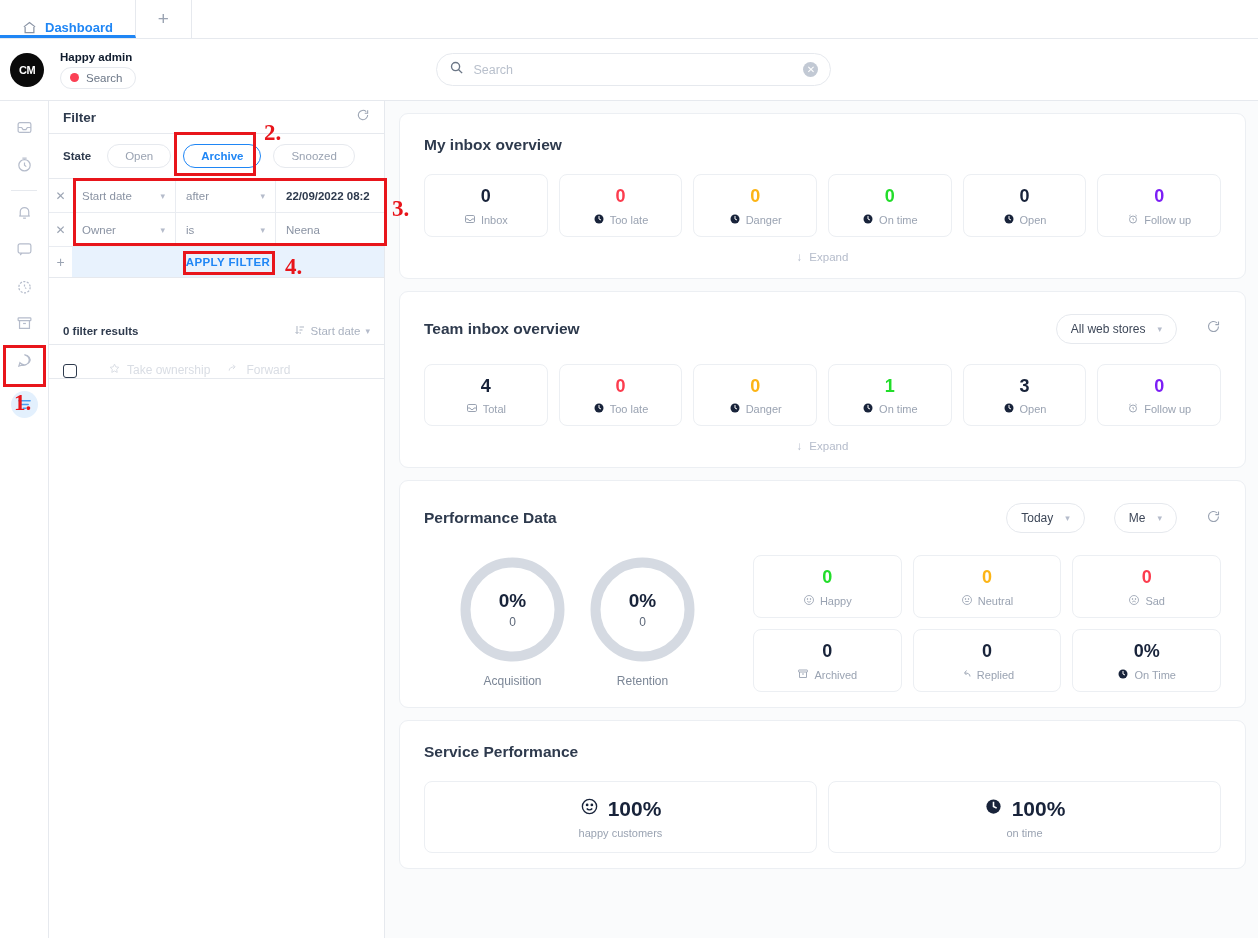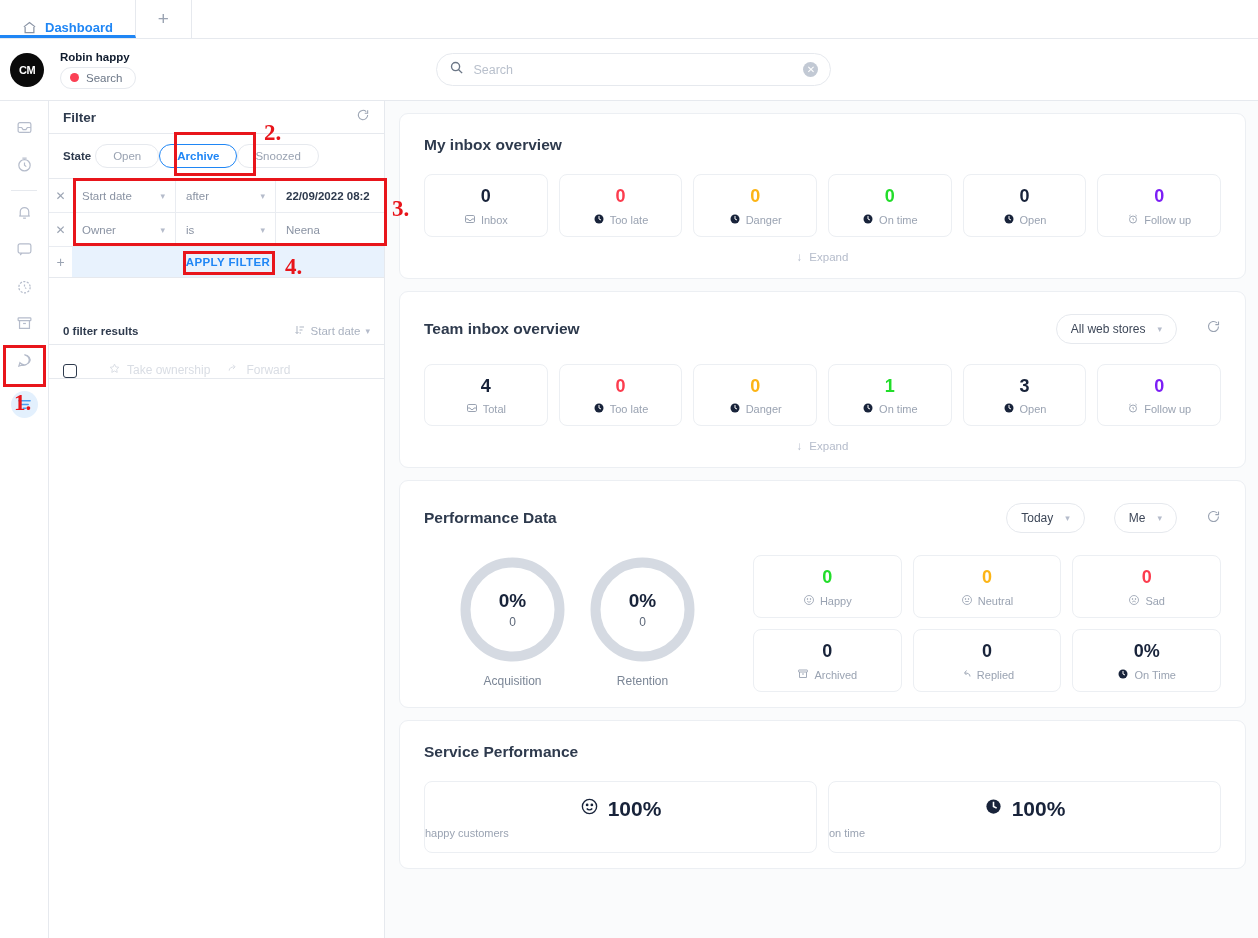--- a/index.html
+++ b/index.html
@@ -94,21 +94,21 @@
     flex-shrink: 0; display: flex; flex-direction: column;
   }
   .filter-head {
     height: 33px; display: flex; align-items: center; justify-content: space-between;
     padding: 0 14px; border-bottom: 1px solid #e6e9ee;
   }
   .filter-title { font-size: 13.5px; font-weight: bold; color: #2e3a4d; }
   .refresh-ic { color: #9aa3b2; cursor: pointer; }
 
   .state-row {
-    height: 45px; display: flex; align-items: center; gap: 0;
+    height: 45px; display: flex; align-items: center; gap: 12px;
     padding: 0 14px; border-bottom: 1px solid #e6e9ee;
   }
   .state-label { font-size: 11.5px; font-weight: bold; color: #2e3a4d; margin-right: 4px; }
   .pill {
     padding: 5px 17px; border-radius: 14px; border: 1px solid #e6e9ee;
     font-size: 11.5px; color: #9aa3b2; cursor: pointer; background: #fff;
   }
   .pill.selected { border-color: #1f86f5; color: #1f86f5; font-weight: bold; }
 
   .frow {
@@ -218,21 +218,21 @@
   .donut-sub { font-size: 12px; color: #5b6678; margin-top: 3px; }
   .donut-label { font-size: 12px; color: #7b8696; margin-top: 12px; }
   .perf-grid {
     flex: 1; display: grid; grid-template-columns: repeat(3, 1fr);
     gap: 11px; padding-left: 38px; padding-top: 2px;
   }
 
   .svc-cards { display: flex; gap: 11px; }
   .svc-card {
     flex: 1; border: 1px solid #eceff3; border-radius: 8px;
-    padding: 15px 0 13px 0; text-align: left; cursor: pointer;
+    padding: 15px 0 13px 0; text-align: center; cursor: pointer;
   }
   .svc-top {
     display: flex; align-items: center; justify-content: center; gap: 9px;
     font-size: 21px; font-weight: bold; color: #18233a;
   }
   .svc-sub { font-size: 11px; color: #9aa3b2; margin-top: 6px; }
 
   
   .anno {
     position: absolute; border: 3px solid #e8151b; pointer-events: none;
@@ -264,21 +264,21 @@
         </svg>
       </span>
       <span>Dashboard</span>
     </div>
     <div class="tab-add">+</div>
   </div>
 
   <div class="topbar">
     <div class="logo">CM</div>
     <div class="userblock">
-      <div class="username">Robin happy</div>
+      <div class="username">Happy admin</div>
       <div class="statuspill">
         <span class="statusdot"></span>
         <span>Search</span>
       </div>
     </div>
     <div class="searchwrap">
       <div class="searchbar">
         <span>
           <svg viewBox="0 0 24 24" width="15" height="15" fill="none" stroke="#6b7686" stroke-width="2.2">
             <circle cx="10.5" cy="10.5" r="6.5"></circle>

